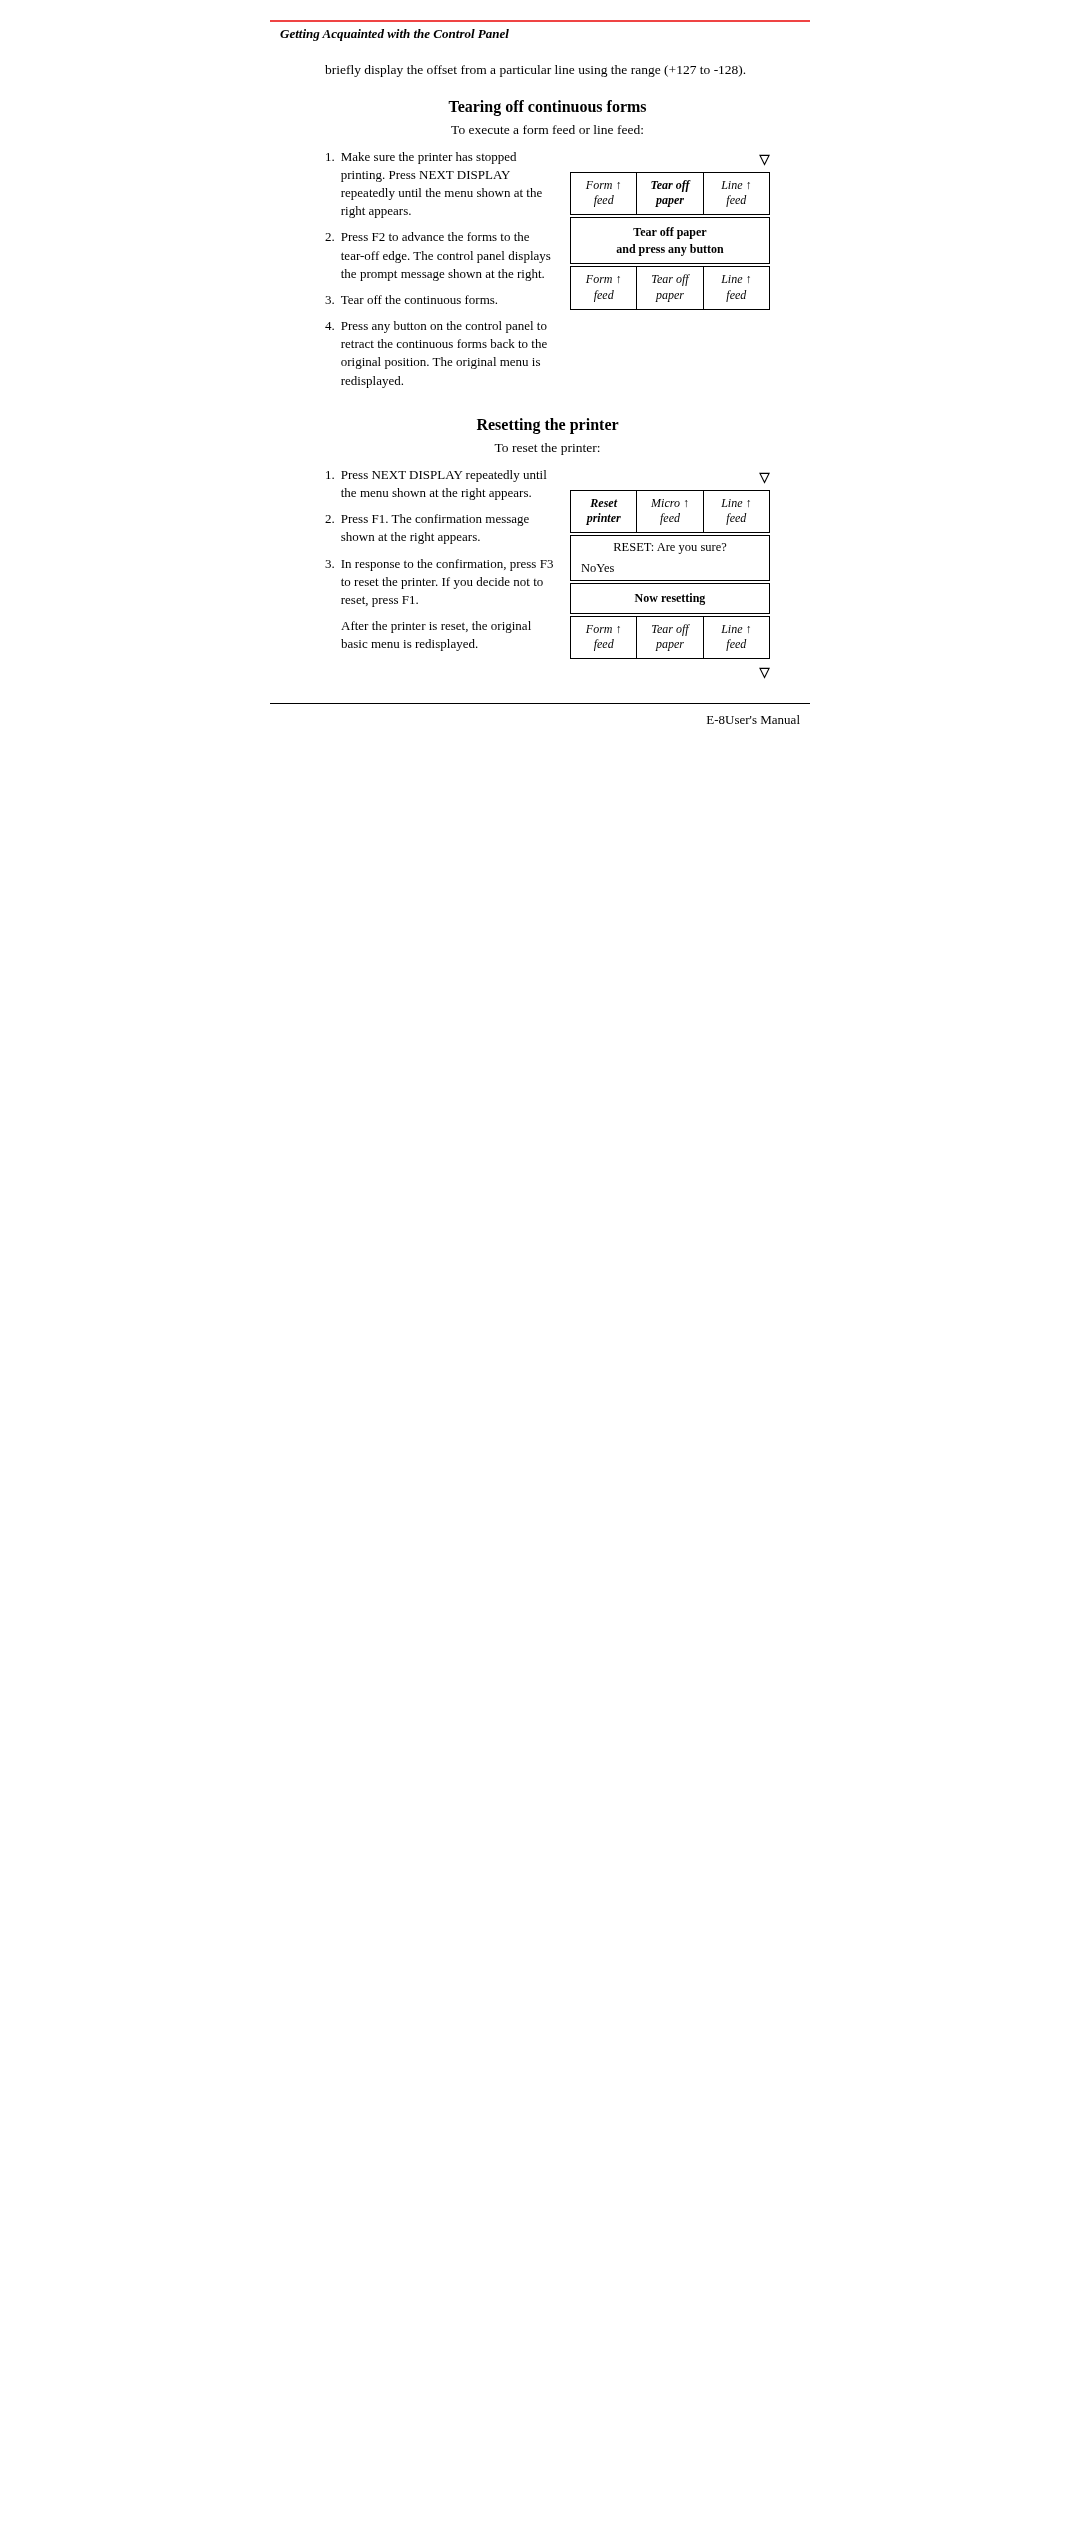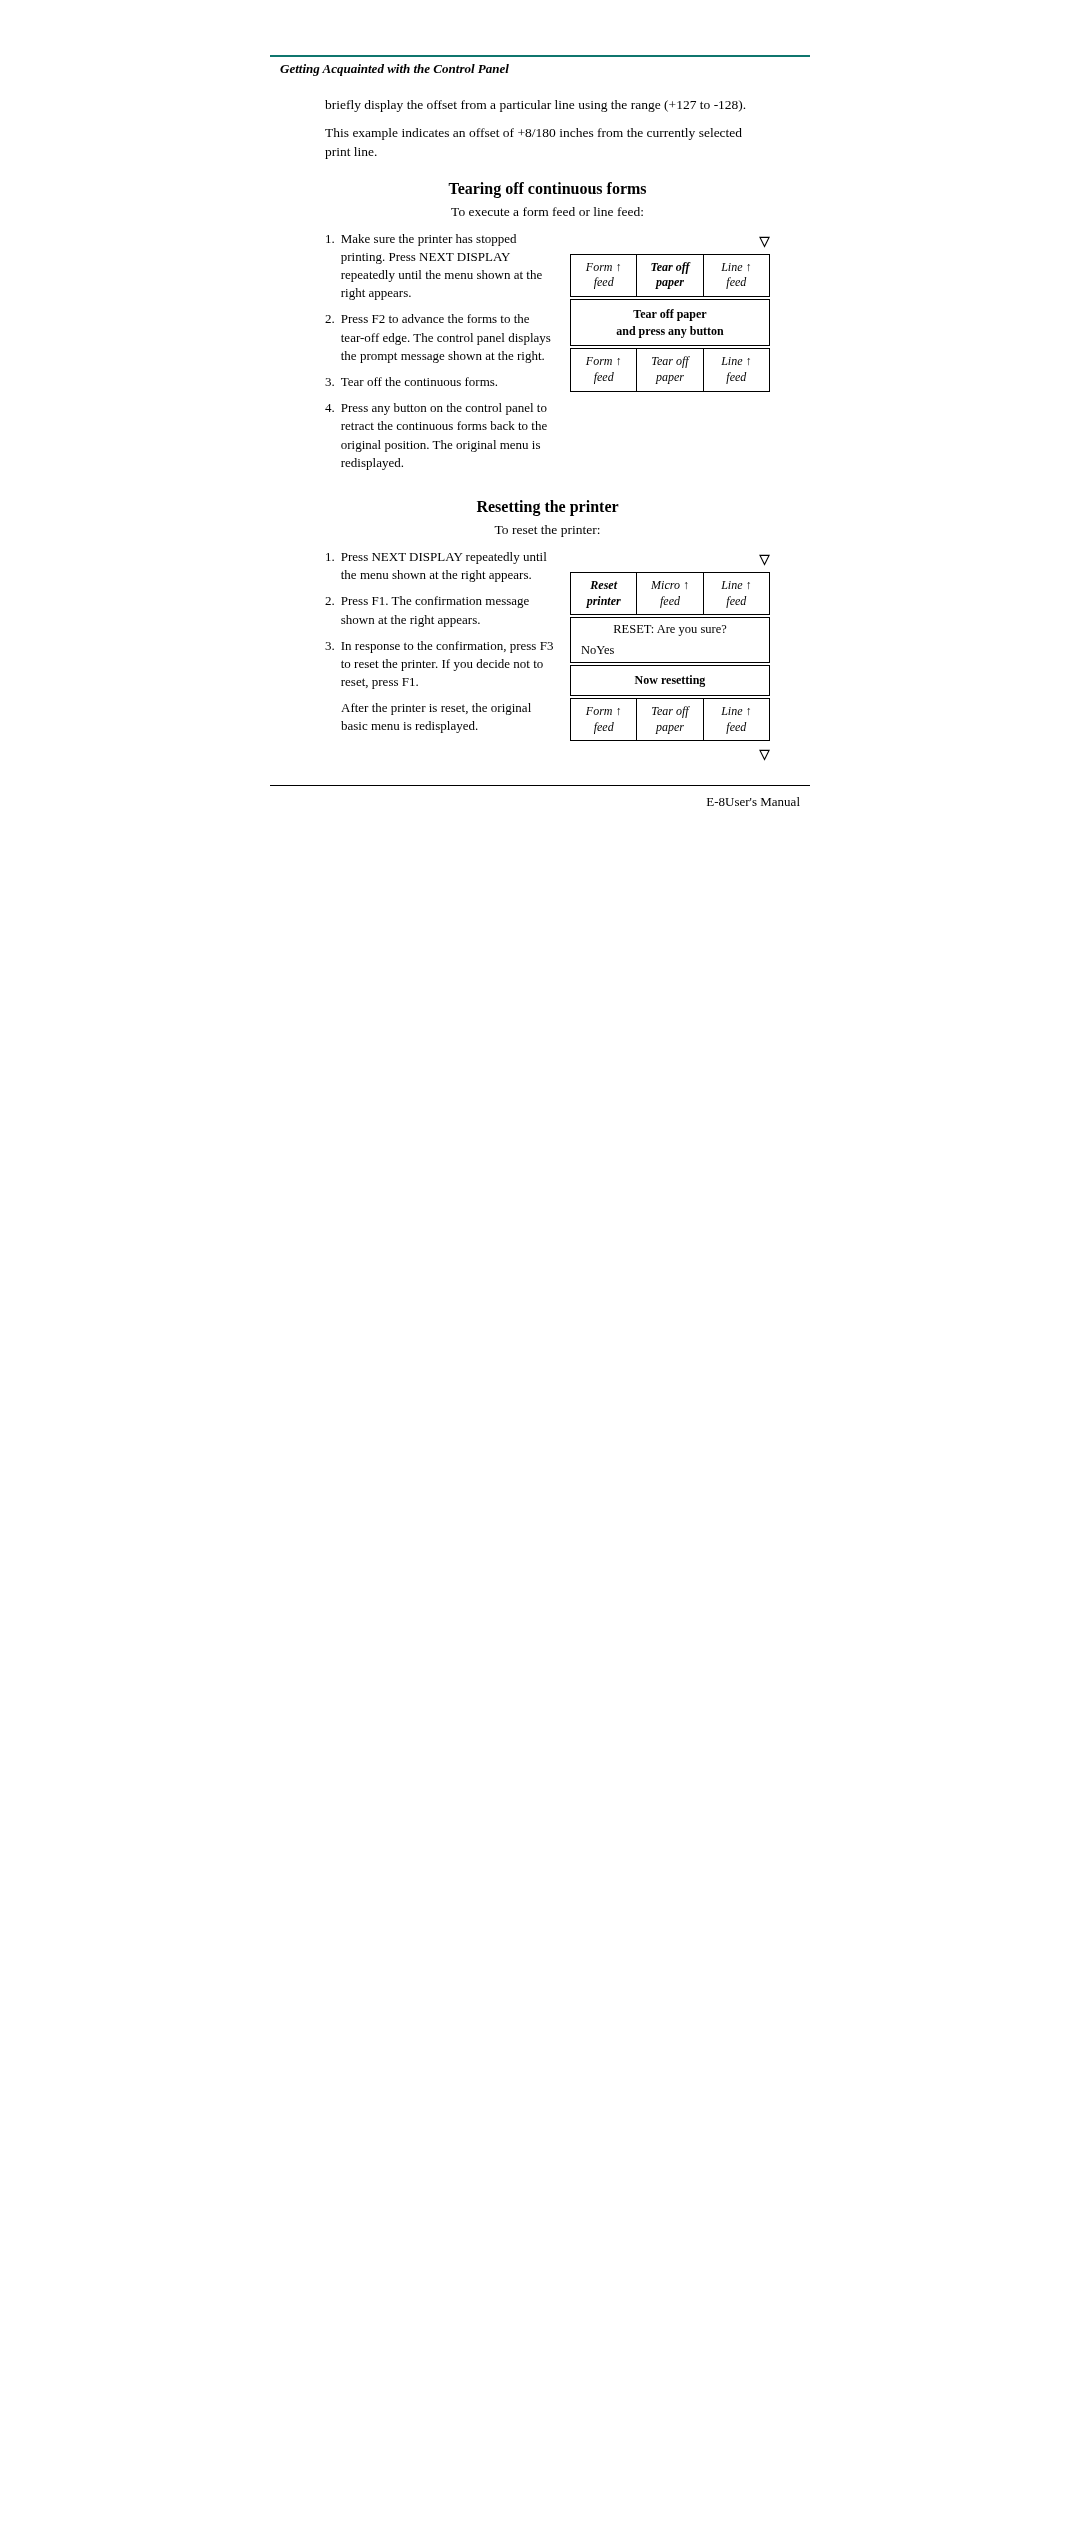--- a/index.html
+++ b/index.html
@@ -10,24 +10,23 @@
     body {
       background: #fff;
       font-family: "Times New Roman", Times, serif;
       font-size: 14px;
       color: #000;
       width: 540px;
       margin: 0 auto;
       padding: 20px 0;
     }
     .page-header {
-      border-top: 2px solid #0f766e;
+      border-top: 2px solid #ef4444;
       padding: 4px 10px 6px 10px;
       margin-bottom: 12px;
-      margin-top: 35px;
     }
     .page-header-title {
       font-style: italic;
       font-weight: bold;
       font-size: 13px;
     }
     .content-area {
       padding: 0 40px 0 55px;
     }
     .intro-para {
@@ -125,21 +124,20 @@
 </head>
 <body>
 
 <div class="page-header">
   <span class="page-header-title">Getting Acquainted with the Control Panel</span>
 </div>
 
 <div class="content-area">
 
   <p class="intro-para">briefly display the offset from a particular line using the range (+127 to -128).</p>
-  <p class="intro-para">This example indicates an offset of +8/180 inches from the currently selected print line.</p>
 
   <div class="section-block">
     <div class="section-title">Tearing off continuous forms</div>
     <div class="section-subtitle">To execute a form feed or line feed:</div>
 
     <div class="two-col">
 
       <div class="steps-col">
         <div class="step-item">
           <span class="step-num">1.</span>

